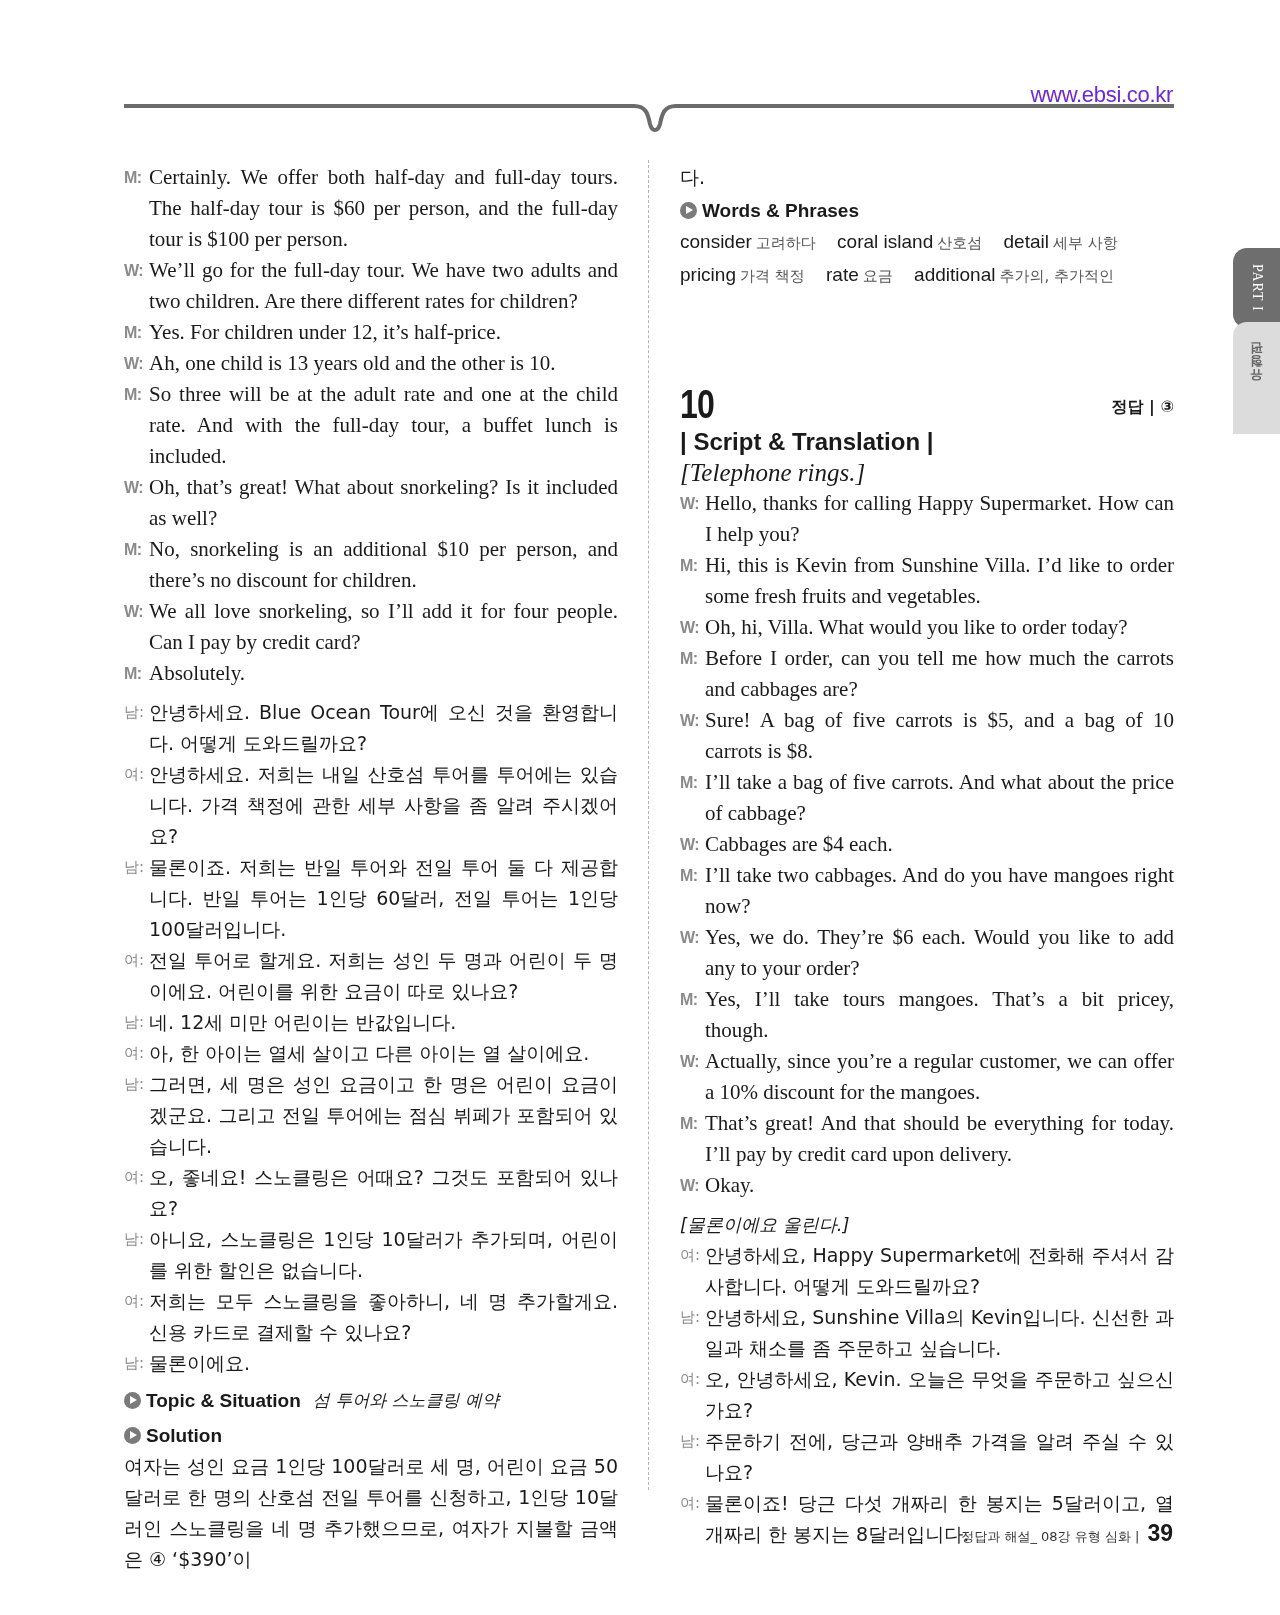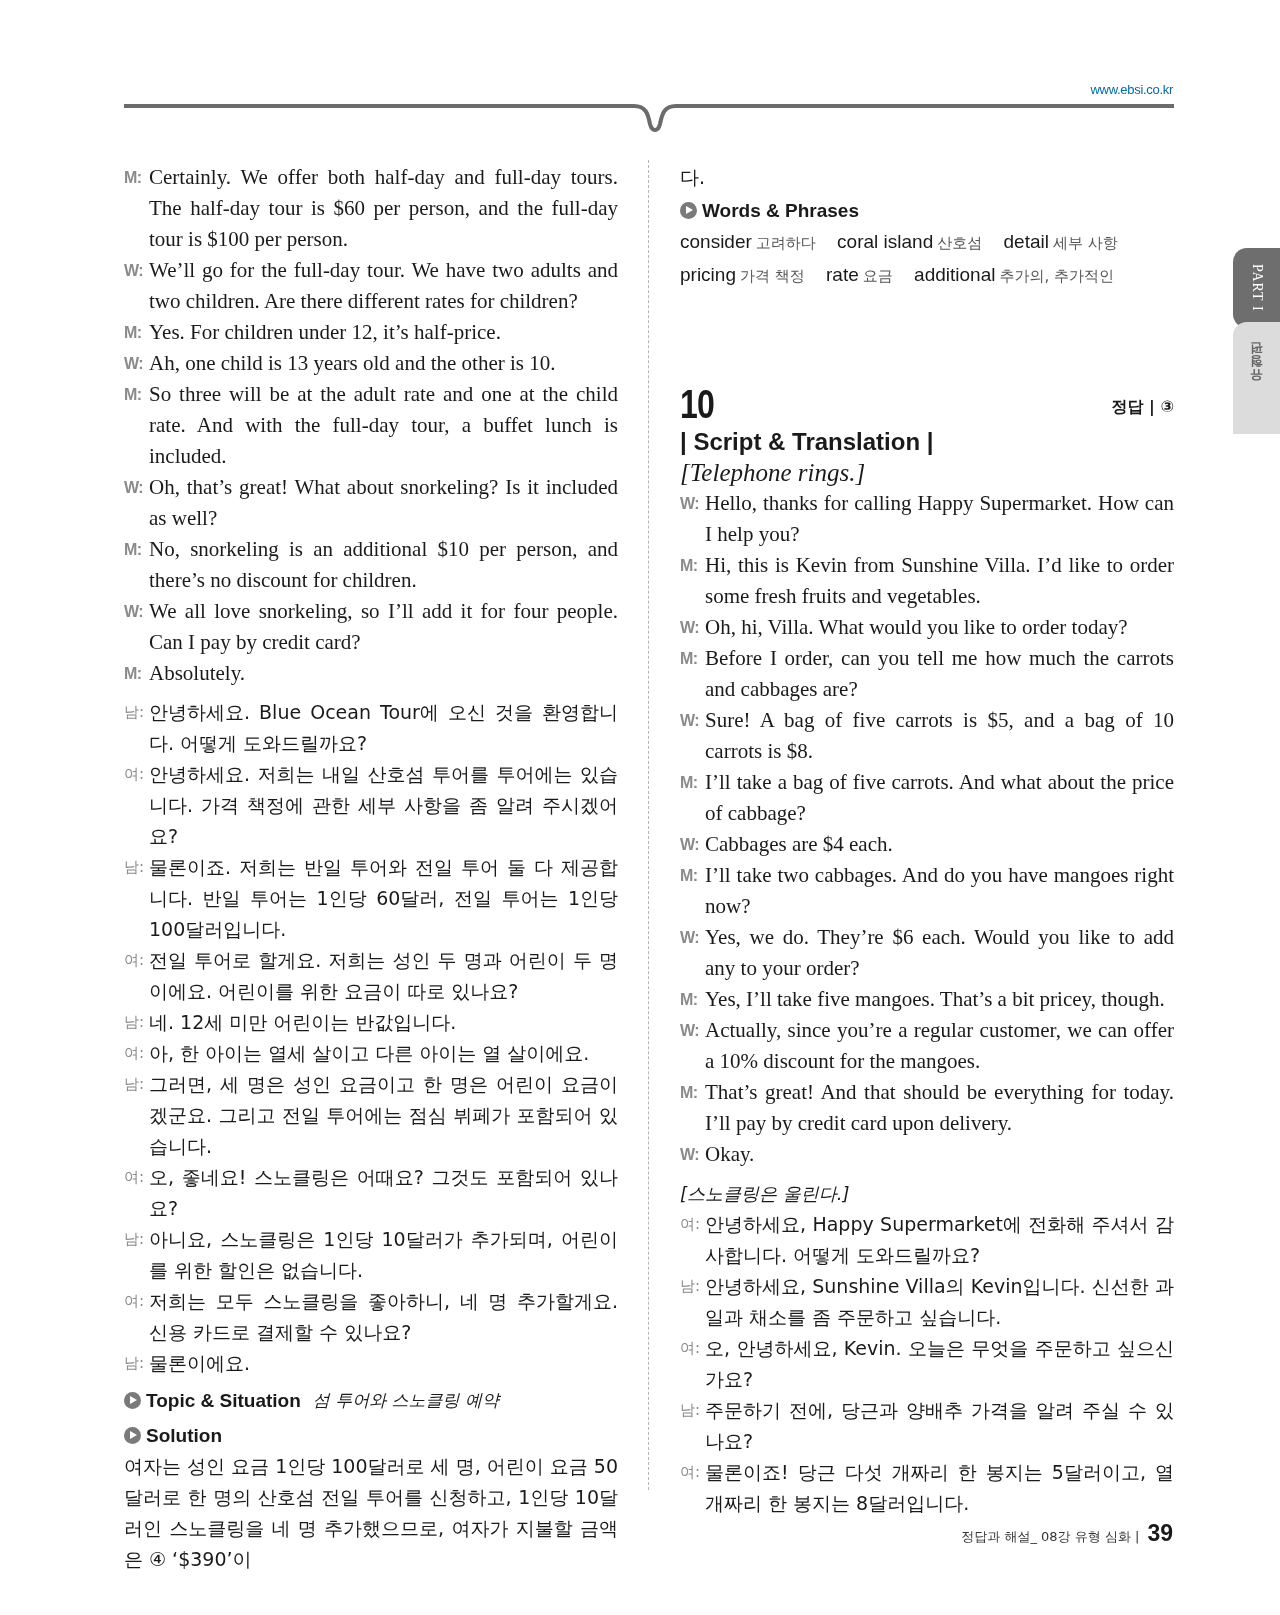--- a/index.html
+++ b/index.html
@@ -1,20 +1,20 @@
 <!DOCTYPE html>
 <html><head>
 <meta charset="utf-8">
 <style>
   html, body { margin: 0; padding: 0; background: #ffffff; }
   body { width: 1280px; height: 1615px; position: relative; overflow: hidden;
          font-family: "Liberation Serif", "DejaVu Serif", serif; color: #1a1a1a; }
 
   .site-url { position: absolute; top: 82px; right: 107px; font-family: "Liberation Sans", sans-serif;
-              font-size: 13px; color: #0369a1; letter-spacing: -0.3px; }
+              font-size: 22px; color: #6d28d9; letter-spacing: -0.3px; }
   .header-rule { position: absolute; top: 100px; left: 124px; width: 1050px; height: 40px; }
 
   .side-tabs { position: absolute; right: 0; top: 248px; width: 47px; }
   .side-tab-part { background: #6e6e6e; color: #fff; height: 80px; border-radius: 14px 0 0 14px;
                    display: flex; align-items: center; justify-content: center; }
   .side-tab-part span { writing-mode: vertical-rl; font-family: "Liberation Serif", serif;
                         font-size: 14px; letter-spacing: 1px; }
   .side-tab-type { background: #dcdcdc; color: #666; height: 112px; border-radius: 14px 0 0 0;
                    display: flex; justify-content: center; padding-top: 18px; box-sizing: border-box; margin-top: -6px; }
   .side-tab-type span { writing-mode: vertical-rl; transform: rotate(180deg); font-family: "DejaVu Sans", sans-serif;
@@ -230,37 +230,37 @@
     <div class="turn">
         <span class="spk">M:</span>
         <span class="txt">I’ll take two cabbages. And do you have mangoes right now?</span>
       </div>
     <div class="turn">
         <span class="spk">W:</span>
         <span class="txt">Yes, we do. They’re $6 each. Would you like to add any to your order?</span>
       </div>
     <div class="turn">
         <span class="spk">M:</span>
-        <span class="txt">Yes, I’ll take five mangoes. That’s a bit pricey, though.</span>
+        <span class="txt">Yes, I’ll take tours mangoes. That’s a bit pricey, though.</span>
       </div>
     <div class="turn">
         <span class="spk">W:</span>
         <span class="txt">Actually, since you’re a regular customer, we can offer a 10% discount for the mangoes.</span>
       </div>
     <div class="turn">
         <span class="spk">M:</span>
         <span class="txt">That’s great! And that should be everything for today. I’ll pay by credit card upon delivery.</span>
       </div>
     <div class="turn">
         <span class="spk">W:</span>
         <span class="txt">Okay.</span>
       </div>
   </div>
 
-  <div class="stage-ko">[스노클링은 울린다.]</div>
+  <div class="stage-ko">[물론이에요 울린다.]</div>
   <div>
     <div class="turn">
         <span class="spk-ko">여:</span>
         <span class="txt ko">안녕하세요, Happy Supermarket에 전화해 주셔서 감사합니다. 어떻게 도와드릴까요?</span>
       </div>
     <div class="turn">
         <span class="spk-ko">남:</span>
         <span class="txt ko">안녕하세요, Sunshine Villa의 Kevin입니다. 신선한 과일과 채소를 좀 주문하고 싶습니다.</span>
       </div>
     <div class="turn">

